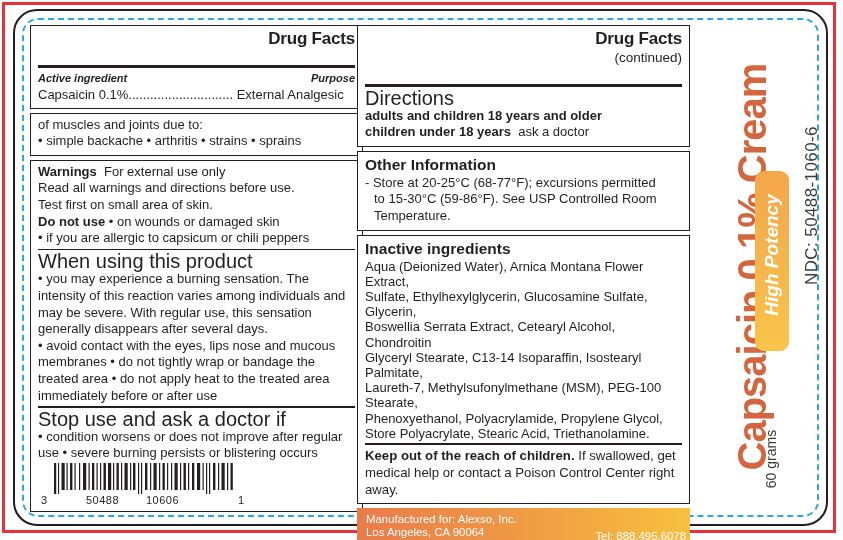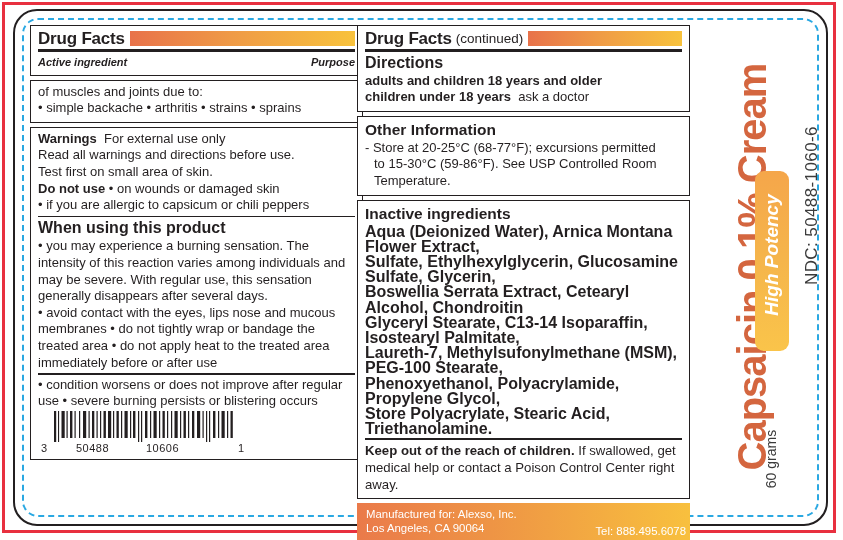--- a/index.html
+++ b/index.html
@@ -26,42 +26,42 @@
   
   .cols{position:absolute;left:30px;top:25px;width:782px;height:487px;}
   .col-left{position:absolute;left:0;top:0;width:333px;}
   .col-right{position:absolute;left:327px;top:0;width:333px;}
   .col-panel{position:absolute;left:672px;top:-2px;width:110px;height:492px;}
 
   .dfbox{
     border:1.6px solid #231f20;box-sizing:border-box;background:#fff;
     padding:3px 7px 5px 7px;margin-bottom:4px;
   }
-  .df-title-row{display:flex;align-items:center;gap:0;}
+  .df-title-row{display:flex;align-items:flex-end;gap:0;flex-direction:column;}
   .df-title{
     font-size:17px;font-weight:bold;letter-spacing:-0.2px;
     line-height:19px;white-space:nowrap;
   }
   .df-cont{font-size:13.5px;font-weight:normal;line-height:19px;padding-left:4px;white-space:nowrap;}
   .grad-bar{
     flex:1 1 auto;height:15px;margin-left:5px;margin-bottom:1px;
     background:linear-gradient(to right,#e8724a 0%,#ef9a46 45%,#f8c23c 100%);
   }
   .thick-rule{height:2.6px;background:#231f20;margin:1px 0 2px 0;}
   .mid-rule{height:1.6px;background:#231f20;margin:2px 0 2px 0;}
 
   .ai-row{display:flex;justify-content:space-between;font-style:italic;font-weight:bold;font-size:11px;line-height:16px;}
   .ai-row .r{font-style:italic;font-weight:bold;}
   .ai-line{font-size:13px;line-height:17px;white-space:nowrap;}
 
   .p{font-size:13px;line-height:16.6px;margin:0;}
   .b{font-weight:bold;}
-  .hd{font-size:16px;font-weight:bold;line-height:18px;margin:0 0 1px 0;}
+  .hd{font-size:20px;font-weight:normal;line-height:18px;margin:0 0 1px 0;}
   .hd2{font-size:15.5px;font-weight:bold;line-height:19px;margin:0 0 1px 0;}
-  .small{font-size:16px;line-height:15.2px;font-weight:bold;}
+  .small{font-size:13px;line-height:15.2px;}
 
   
   .barcode-wrap{margin-top:1px;padding-left:16px;}
   .barcode{height:31px;display:block;}
   .bc-digits{position:relative;height:12px;font-size:11px;letter-spacing:0.5px;color:#231f20;}
   .bc-digits span{position:absolute;top:0;}
 
   
   .mfr{
     margin-top:3px;
@@ -120,38 +120,40 @@
       <div class="dfbox">
         <div class="df-title-row">
           <div class="df-title">Drug Facts</div>
           <div class="grad-bar"></div>
         </div>
         <div class="thick-rule"></div>
         <div class="ai-row">
           <div>Active ingredient</div>
           <div class="r">Purpose</div>
         </div>
+        <div class="ai-line">Capsaicin 0.1%............................. External Analgesic</div>
       </div>
 
       <div class="dfbox">
         <div class="p">of muscles and joints due to:</div>
         <div class="p">• simple backache • arthritis  • strains  • sprains</div>
       </div>
 
       <div class="dfbox">
         <div class="p"><span class="b">Warnings</span>&nbsp; <span>For external use only</span></div>
         <div class="p">Read all warnings and directions before use.</div>
         <div class="p">Test first on small area of skin.</div>
         <div class="p"><span class="b">Do not use</span> <span>• on wounds or damaged skin</span></div>
         <div class="p">• if you are allergic to capsicum or chili peppers</div>
         <div class="mid-rule"></div>
         <div class="hd">When using this product</div>
         <div class="p">• you may experience a burning sensation. The intensity of this reaction varies among individuals and may be severe. With regular use, this sensation generally disappears after several days.</div>
         <div class="p">• avoid contact with the eyes, lips nose and mucous membranes  • do not tightly wrap or bandage the treated area  • do not apply heat to the treated area immediately before or after use</div>
         <div class="mid-rule"></div>
+        <div class="hd">Stop use and ask a doctor if</div>
         <div class="p">• condition worsens or does not improve after regular use  • severe burning persists or blistering occurs</div>
 
         <div class="barcode-wrap">
           <svg class="barcode" width="200" height="31" viewBox="0 0 200 31">
             <g fill="#231f20">
               <rect x="0" y="0" width="2.2" height="31"></rect>
                 <rect x="4" y="0" width="1.1" height="31"></rect>
               <rect x="7.5" y="0" width="3.2" height="27"></rect>
                 <rect x="12.5" y="0" width="1.2" height="27"></rect>
               <rect x="16" y="0" width="2.4" height="27"></rect>
@@ -190,21 +192,21 @@
                 <rect x="155" y="0" width="1.2" height="31"></rect>
               <rect x="159" y="0" width="2.4" height="27"></rect>
                 <rect x="164" y="0" width="1.2" height="27"></rect>
               <rect x="167.5" y="0" width="3.2" height="27"></rect>
                 <rect x="173" y="0" width="1.2" height="27"></rect>
               <rect x="176.5" y="0" width="2.3" height="27"></rect>
             </g>
           </svg>
           <div class="bc-digits">
             <span style="left:-13px;">3</span>
-            <span style="left:22px;">50488</span>
+            <span style="left:32px;">50488</span>
             <span style="left:92px;">10606</span>
             <span style="left:184px;">1</span>
           </div>
         </div>
       </div>
     </div>
 
     <div class="col-right">
 
       <div class="dfbox">

